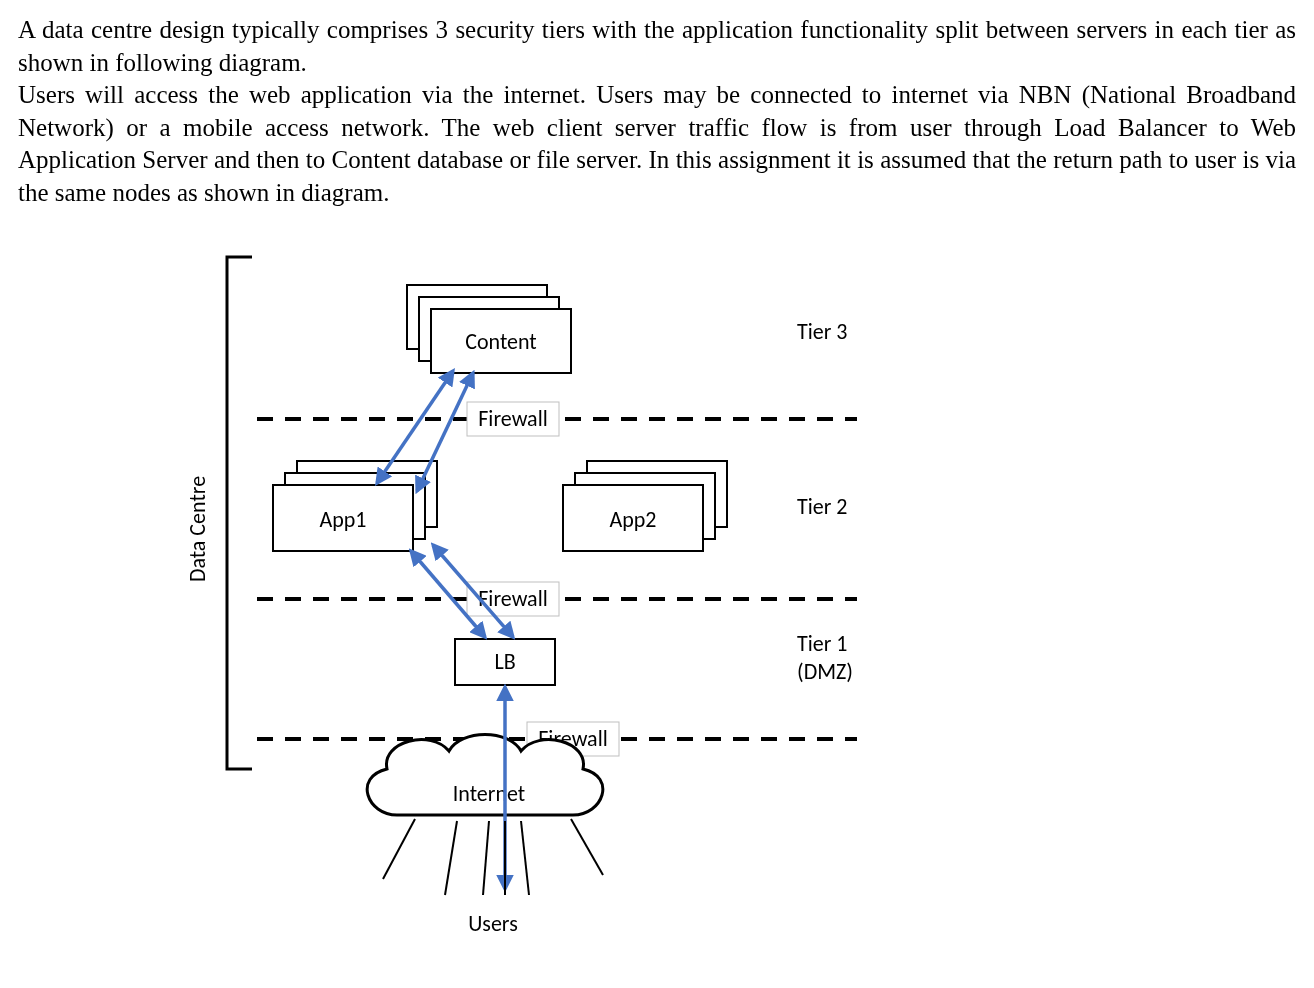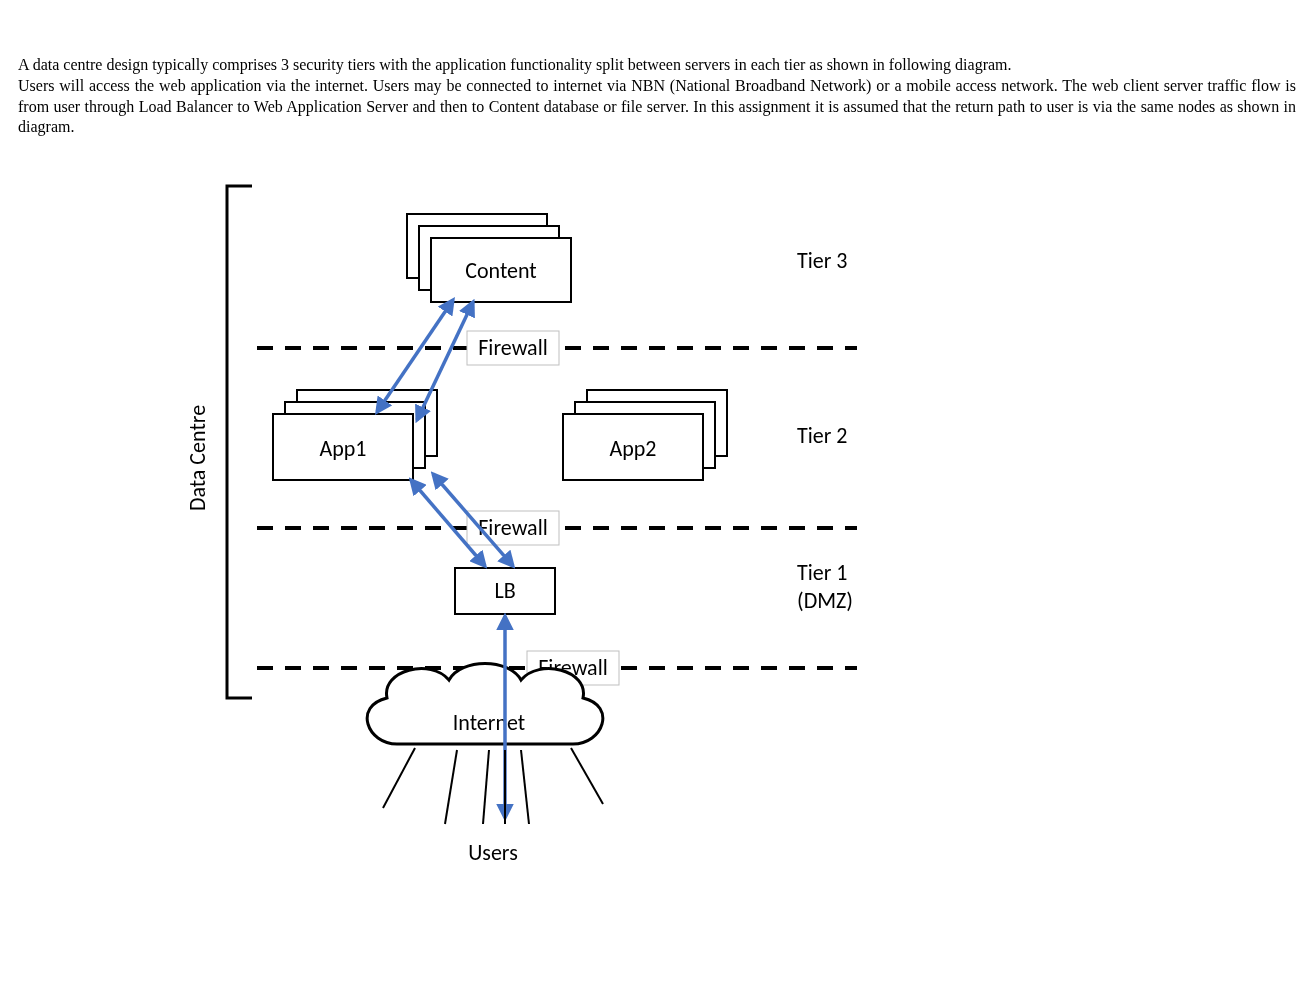--- a/index.html
+++ b/index.html
@@ -9,25 +9,24 @@
     font-family: "Times New Roman", Times, serif;
     color: #000;
   }
   .page {
     width: 1314px;
     min-height: 988px;
     padding: 14px 18px 40px 18px;
     box-sizing: border-box;
   }
   .intro {
-    font-size: 16px;
+    font-size: 25px;
     line-height: 1.3;
     text-align: justify;
     text-justify: inter-word;
-    margin-top: 41px;
   }
   .diagram-wrap {
     position: relative;
     width: 1000px;
     height: 740px;
     margin: 30px auto 0 auto;
   }
   .svg-fill {
     position: absolute;
     inset: 0;

